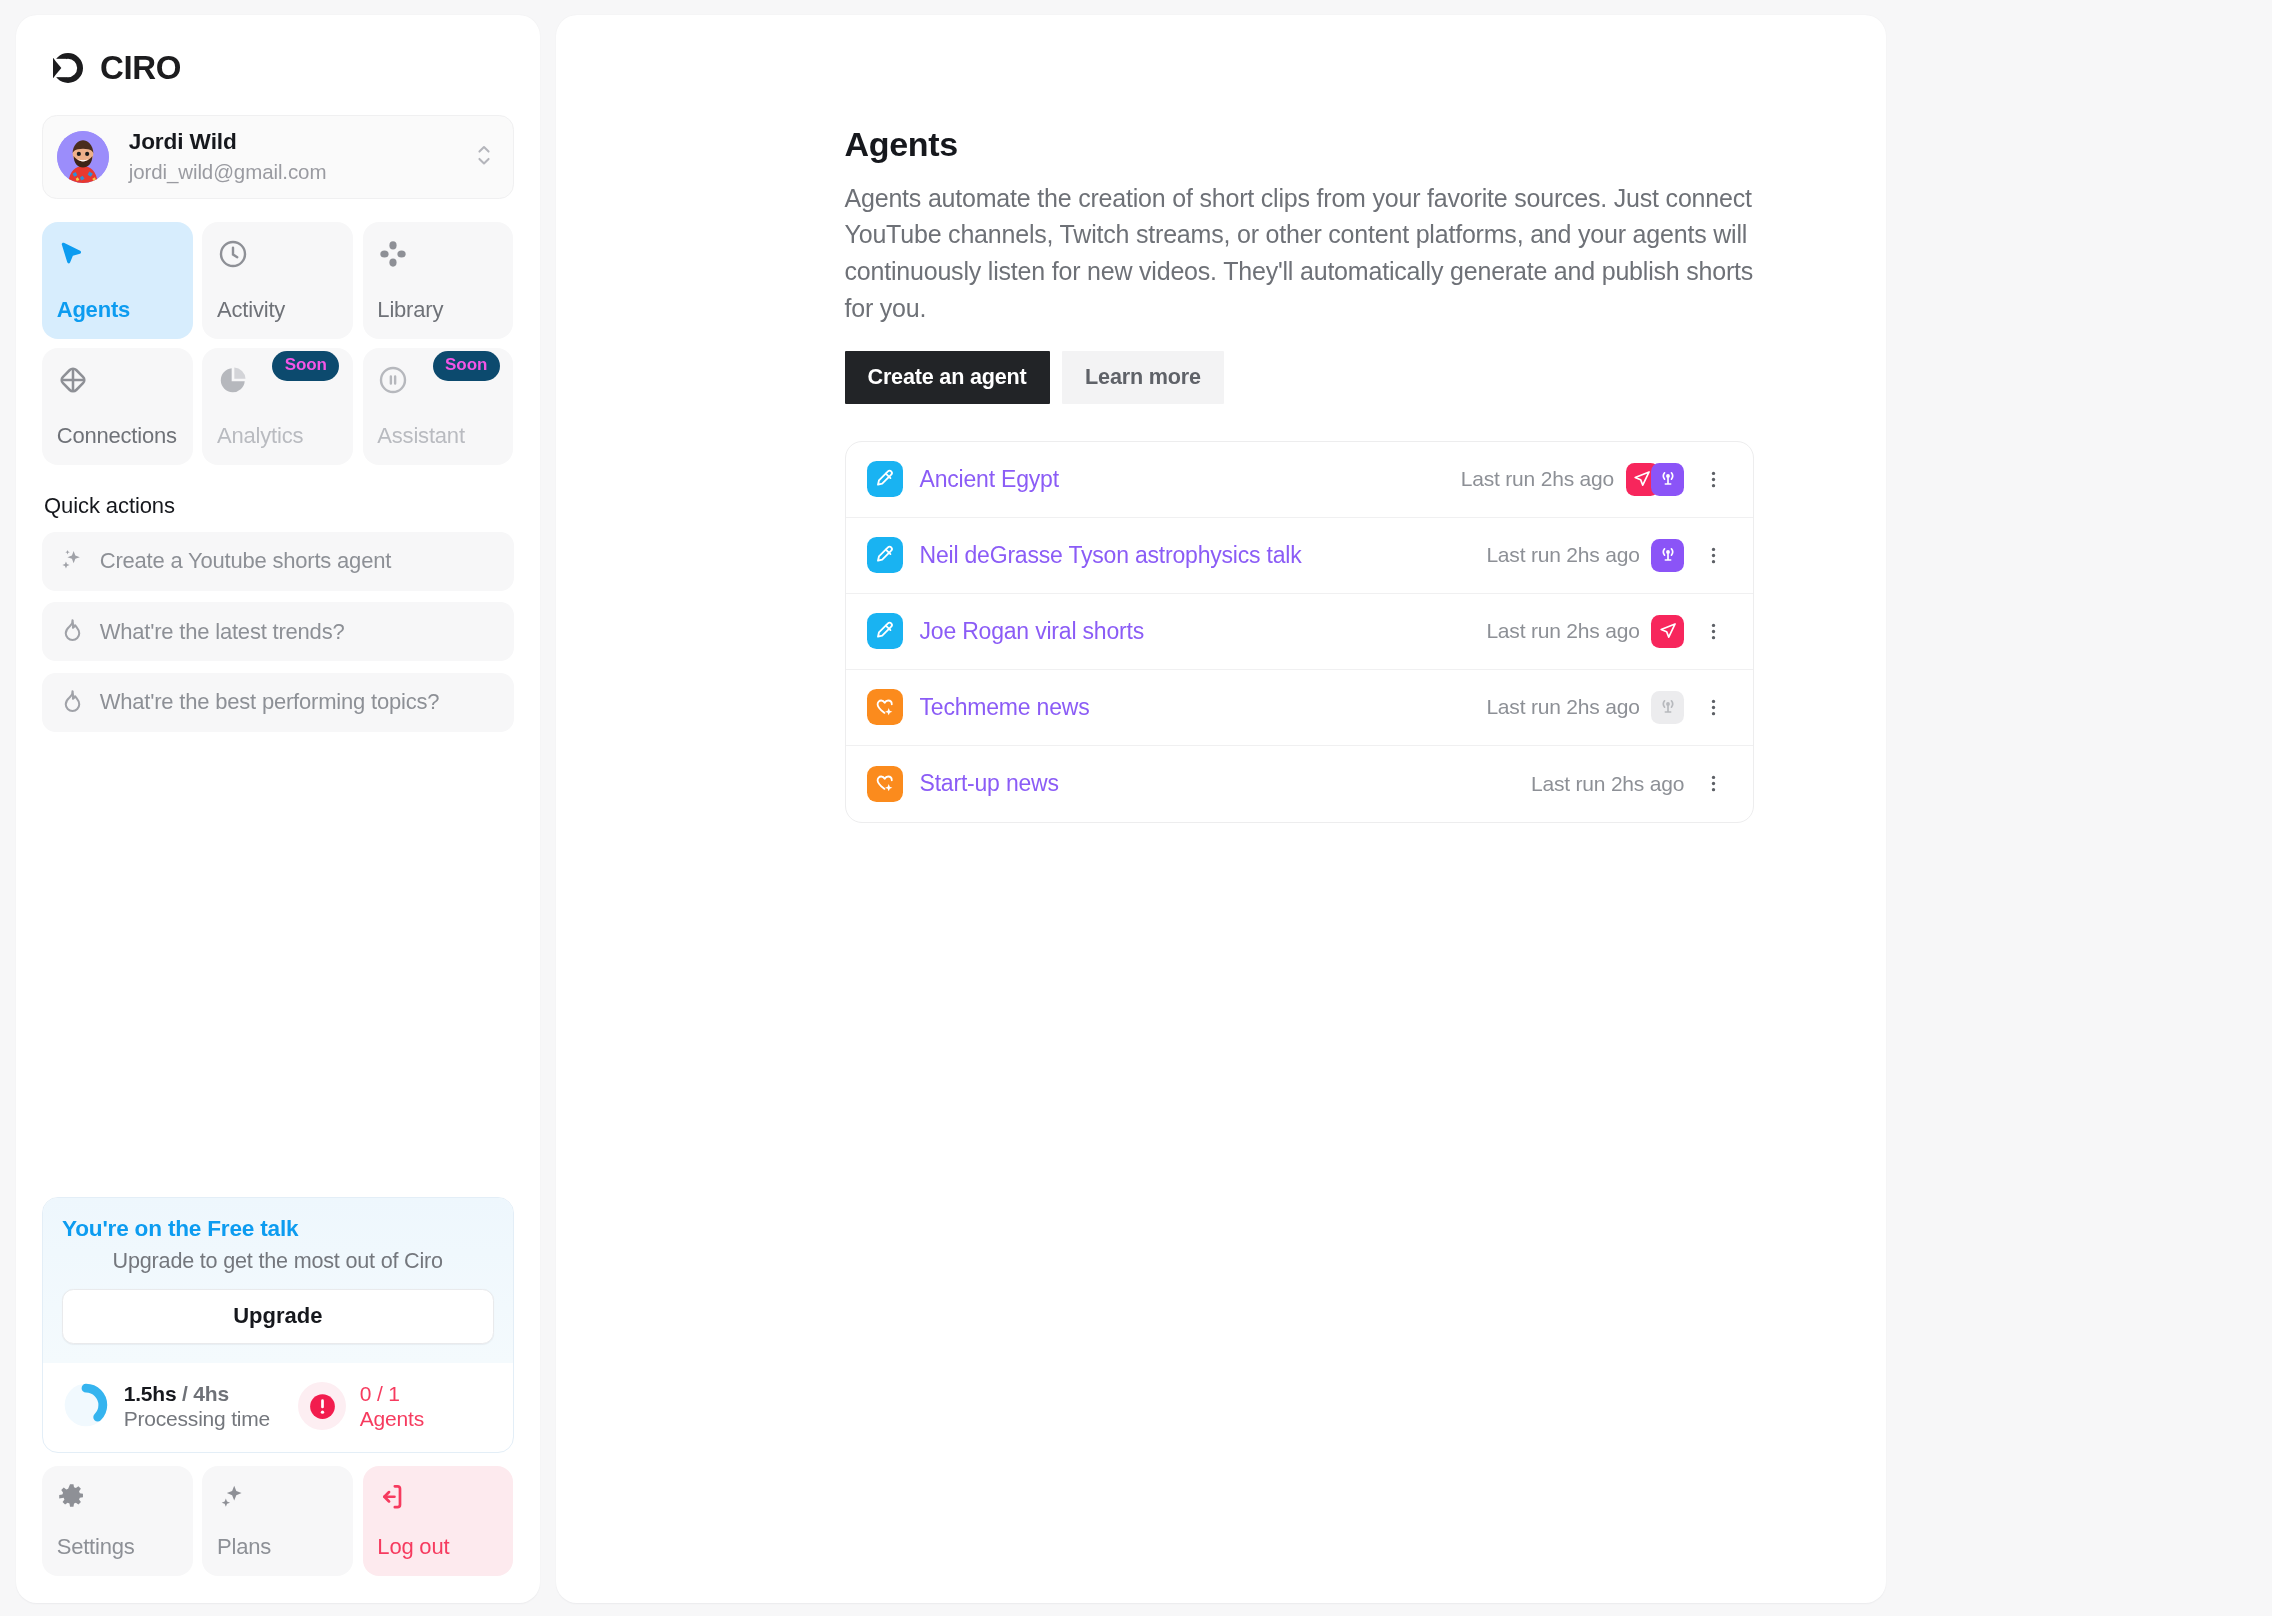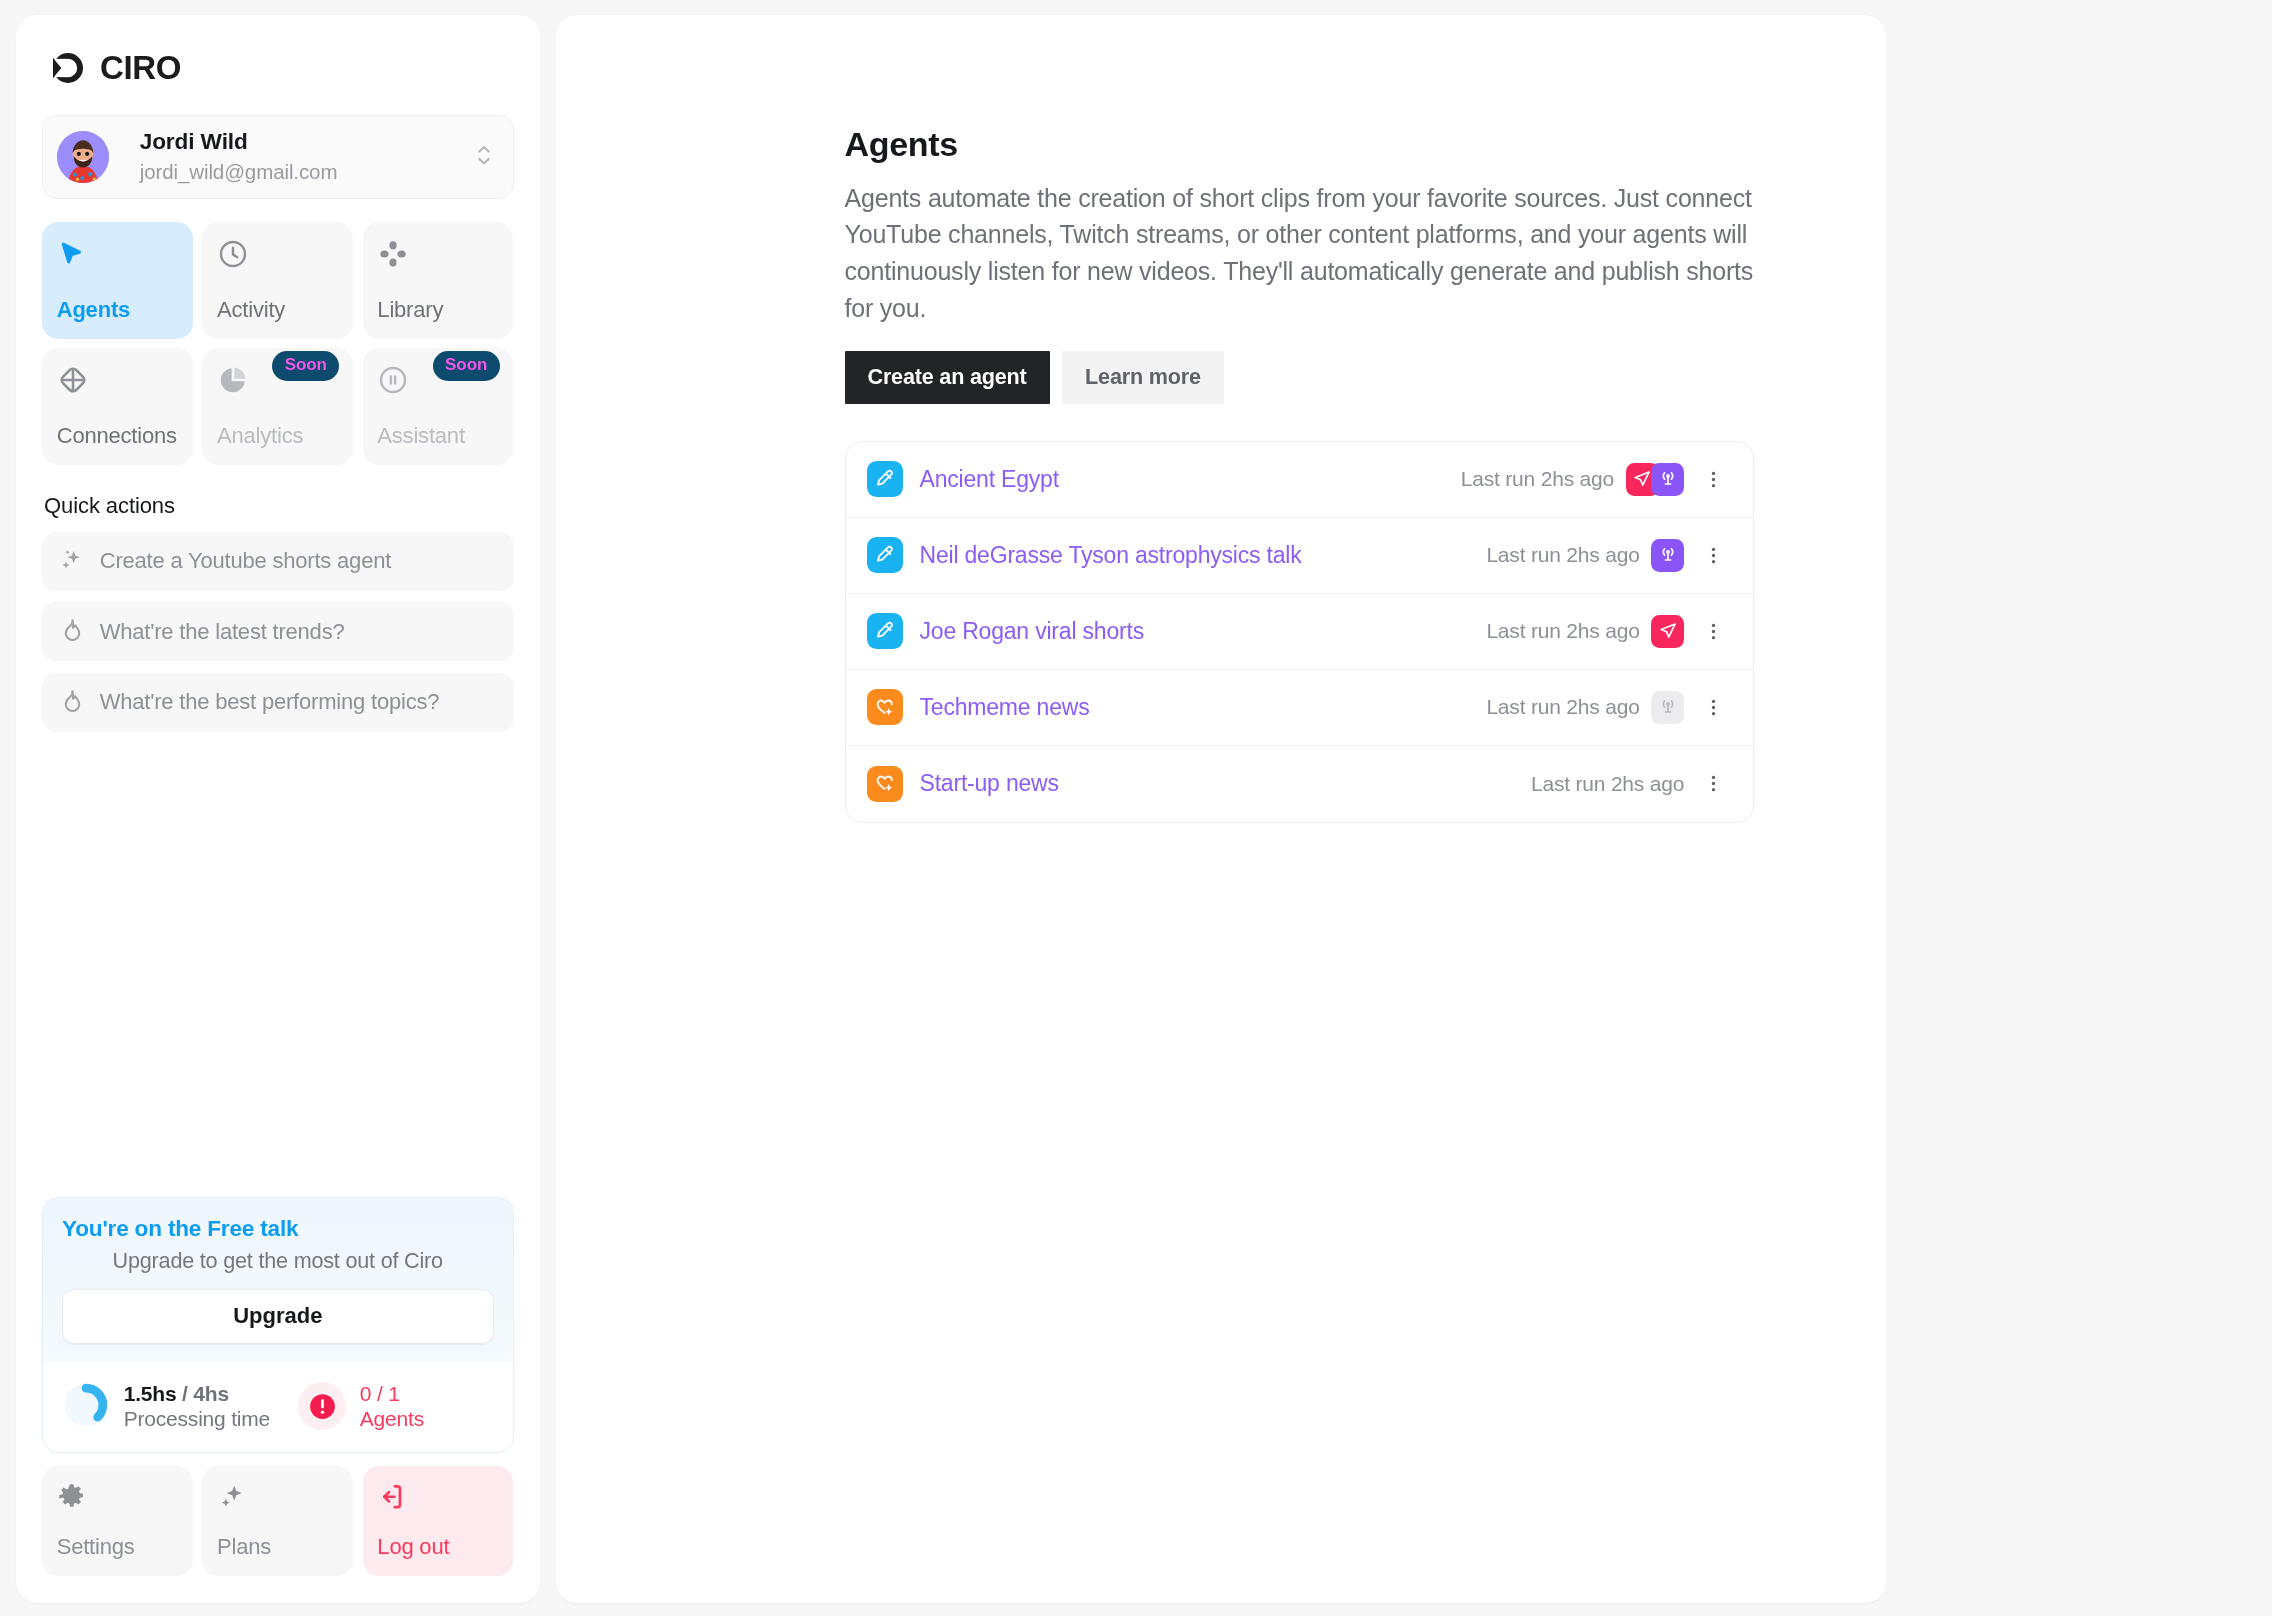--- a/index.html
+++ b/index.html
@@ -37,21 +37,21 @@
 
   
   .user-card {
     margin-top: 27px;
     background: #fafafa;
     border: 0.5px solid #f0f0f1;
     border-radius: 14.7px;
     height: 84px;
     display: flex; align-items: center;
     padding: 0 18px 0 13.7px;
-    gap: 31px;
+    gap: 20px;
     cursor: pointer;
   }
   .avatar {
     width: 52px; height: 52px; border-radius: 50%;
     flex: 0 0 52px; overflow: hidden;
     background: #9b8dfb;
   }
   .user-meta { flex: 1; min-width: 0; }
   .user-name { font-size: 22.6px; font-weight: 700; color:#16181d; line-height: 1.25; letter-spacing: -0.1px;}
   .user-mail { font-size: 20.5px; color:#9a9ba1; line-height: 1.3; margin-top: 2.1px; letter-spacing: -0.1px;}

